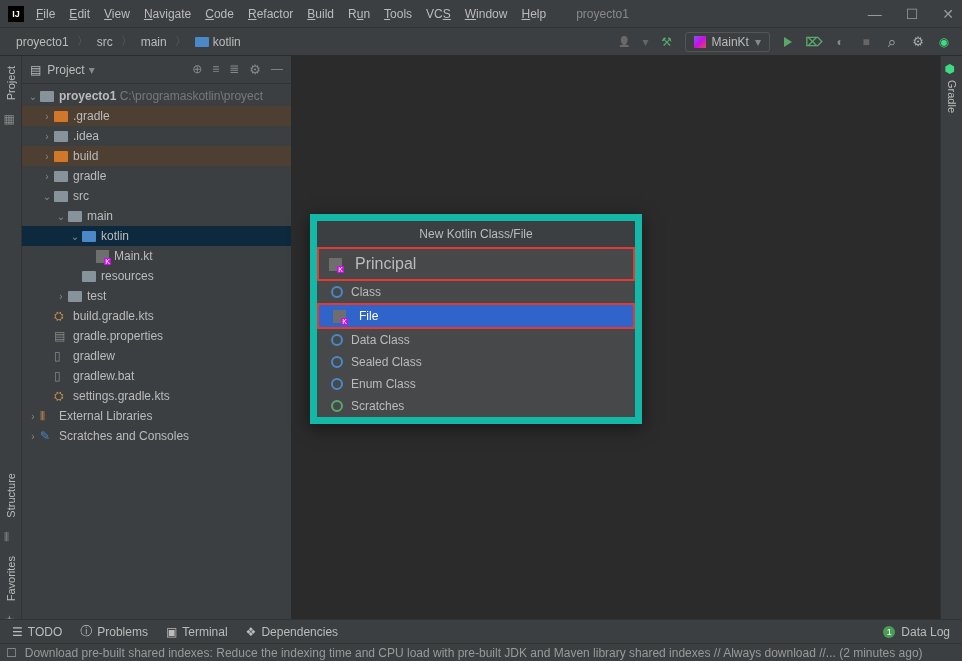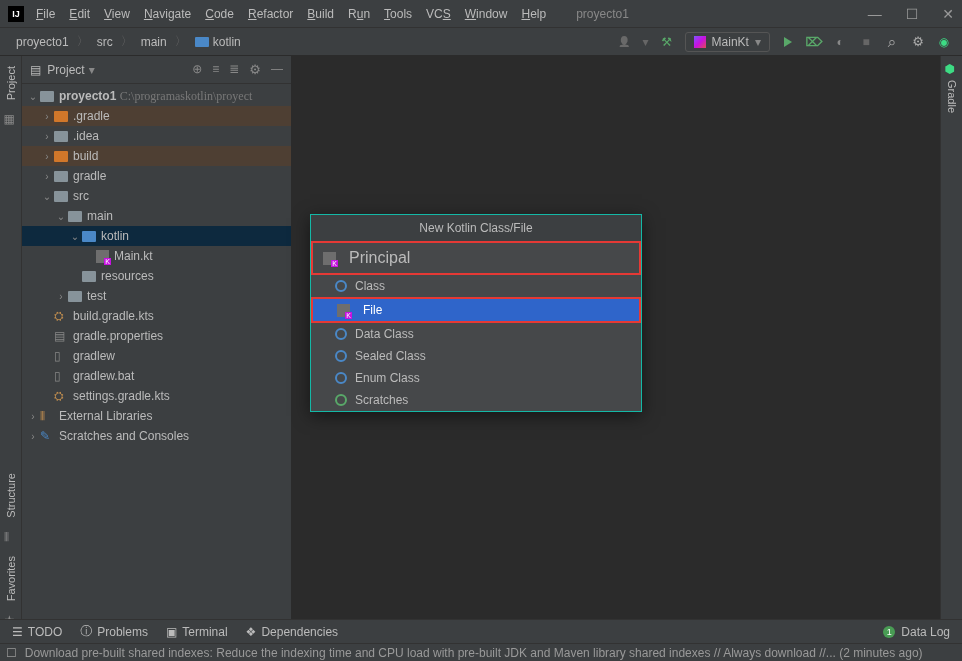--- a/index.html
+++ b/index.html
@@ -45,34 +45,34 @@
 .tree-row { display: flex; align-items: center; height: 20px; padding-left: 4px; cursor: pointer; white-space: nowrap; }
 .tree-row.selected { background: #0d293e; }
 .tree-row .arrow { width: 14px; color: #888; display: inline-flex; justify-content: center; font-size: 10px; }
 .tree-row .spacer { display: inline-block; }
 .folder-ico { width: 14px; height: 11px; display: inline-block; margin-right: 5px; border-radius: 1px; }
 .folder-orange { background: #d1772a; }
 .folder-grey { background: #87939a; }
 .folder-blue { background: #4a88c7; }
 .node-ico { width: 14px; height: 14px; display: inline-block; margin-right: 5px; }
 .tree-row .label { color: #bbb; }
-.tree-row .label.dim { color: #787878; font-family: Liberation Serif, serif; }
+.tree-row .label.dim { color: #787878; }
 .highlight-row { background: #4e3f33; }
 
 
 .editor-area { flex: 1; background: #2b2b2b; position: relative; }
 
 
-.popup { position: absolute; left: 310px; top: 214px; width: 332px; background: #46484a; border: 1px solid #14b8a6; box-shadow: 0 4px 16px rgba(0,0,0,0.5); }
+.popup { position: absolute; left: 310px; top: 214px; width: 332px; background: #46484a; border: 7px solid #14b8a6; box-shadow: 0 4px 16px rgba(0,0,0,0.5); }
 .popup-title { text-align: center; padding: 6px 0; color: #bbb; background: #3c3f41; }
 .popup-input-row { display: flex; align-items: center; padding: 6px 10px; gap: 8px; }
 .popup-input-row input { flex: 1; background: transparent; border: none; outline: none; color: #bbb; font-size: 16px; }
 .red-box { border: 2px solid #e53935; }
 .popup-list { max-height: 175px; overflow-y: hidden; }
-.popup-item { display: flex; align-items: center; padding: 4px 24px; gap: 8px; cursor: pointer; }
+.popup-item { display: flex; align-items: center; padding: 4px 14px; gap: 8px; cursor: pointer; }
 .popup-item.selected { background: #2f65ca; color: #fff; }
 .popup-item.selected span { color: #fff; }
 
 
 .left-bottom-strip { position: absolute; left: 0; bottom: 34px; width: 22px; display: flex; flex-direction: column; align-items: center; gap: 8px; }
 
 
 .bottom-bar { position: absolute; bottom: 18px; left: 0; right: 0; height: 24px; background: #3c3f41; border-top: 1px solid #323232; display: flex; align-items: center; padding: 0 12px; gap: 18px; }
 .bottom-bar .item { display: flex; align-items: center; gap: 5px; cursor: pointer; color: #bbb; }
 .bottom-bar .right { margin-left: auto; display: flex; align-items: center; gap: 6px; }

